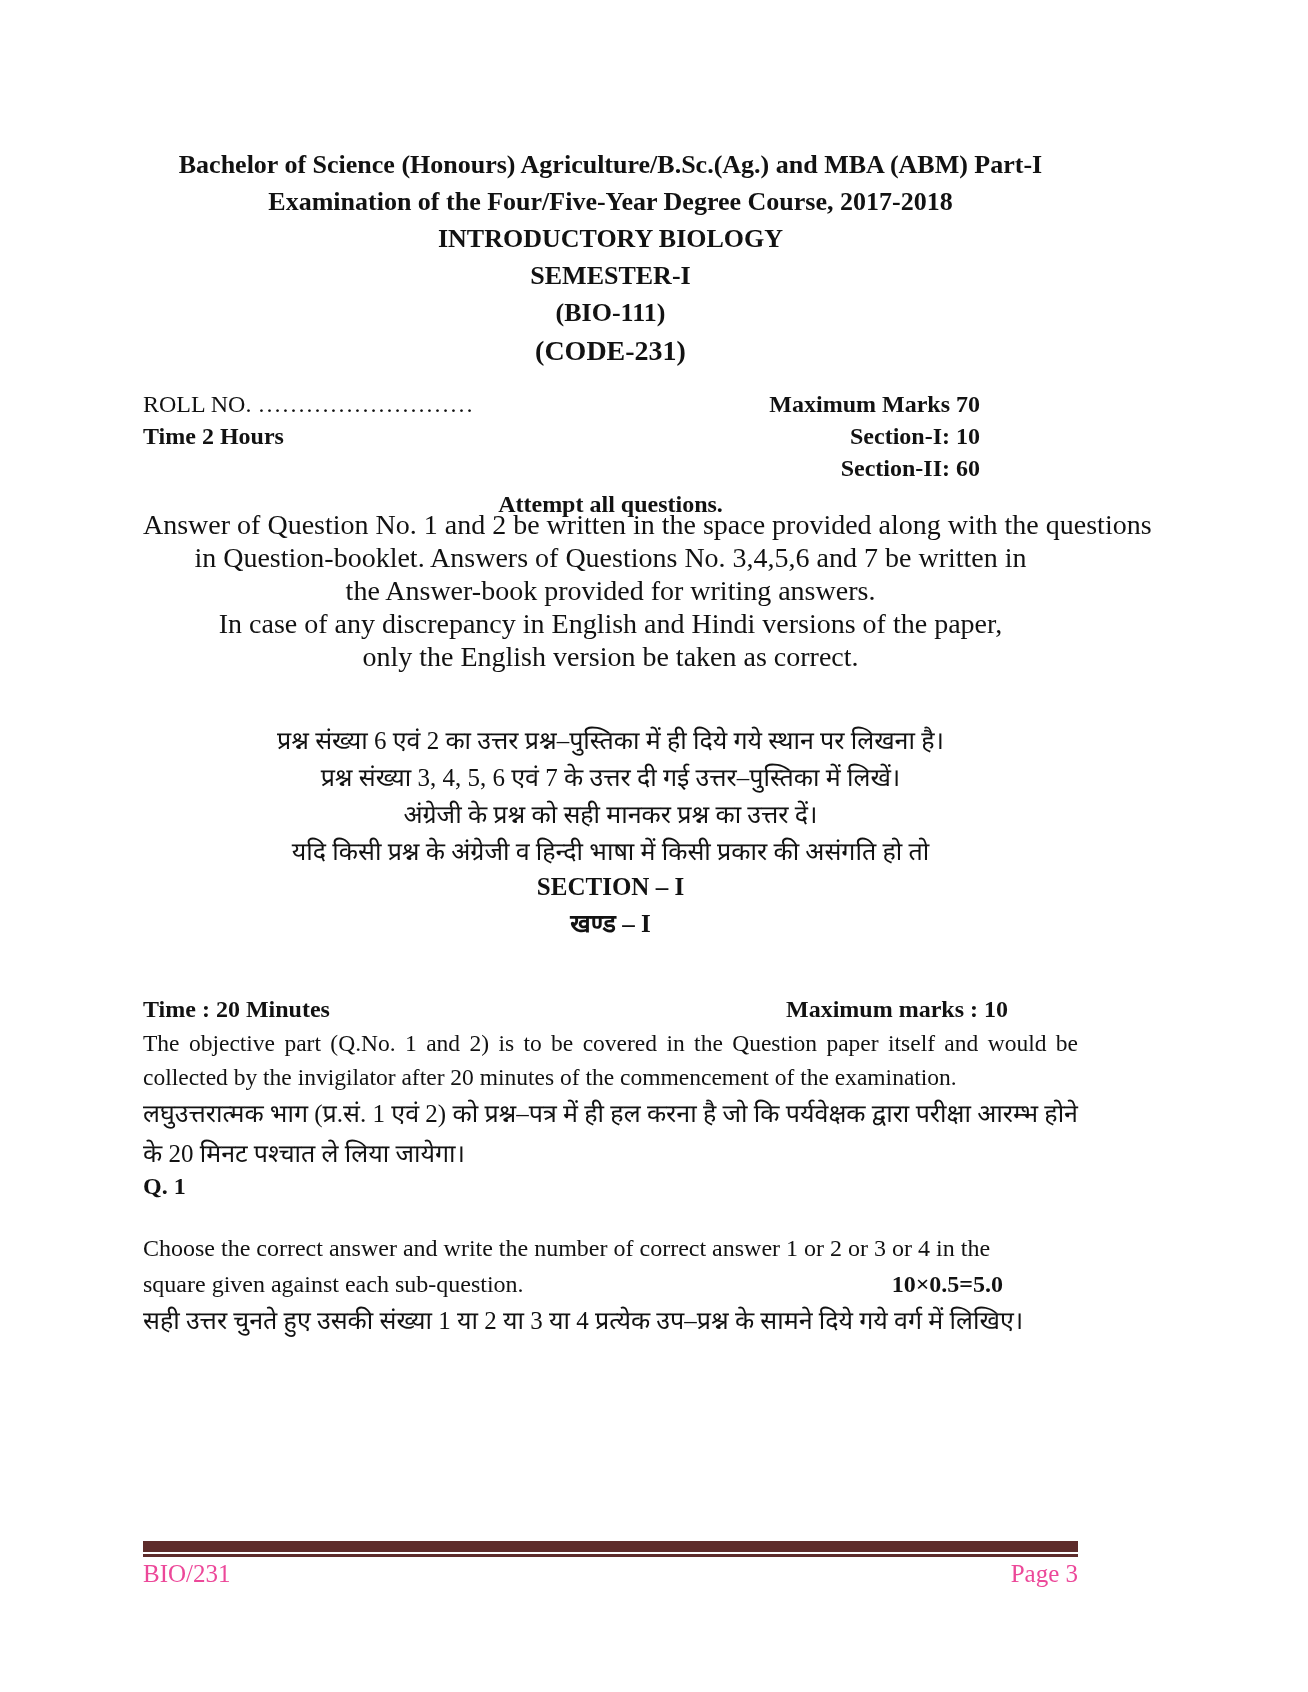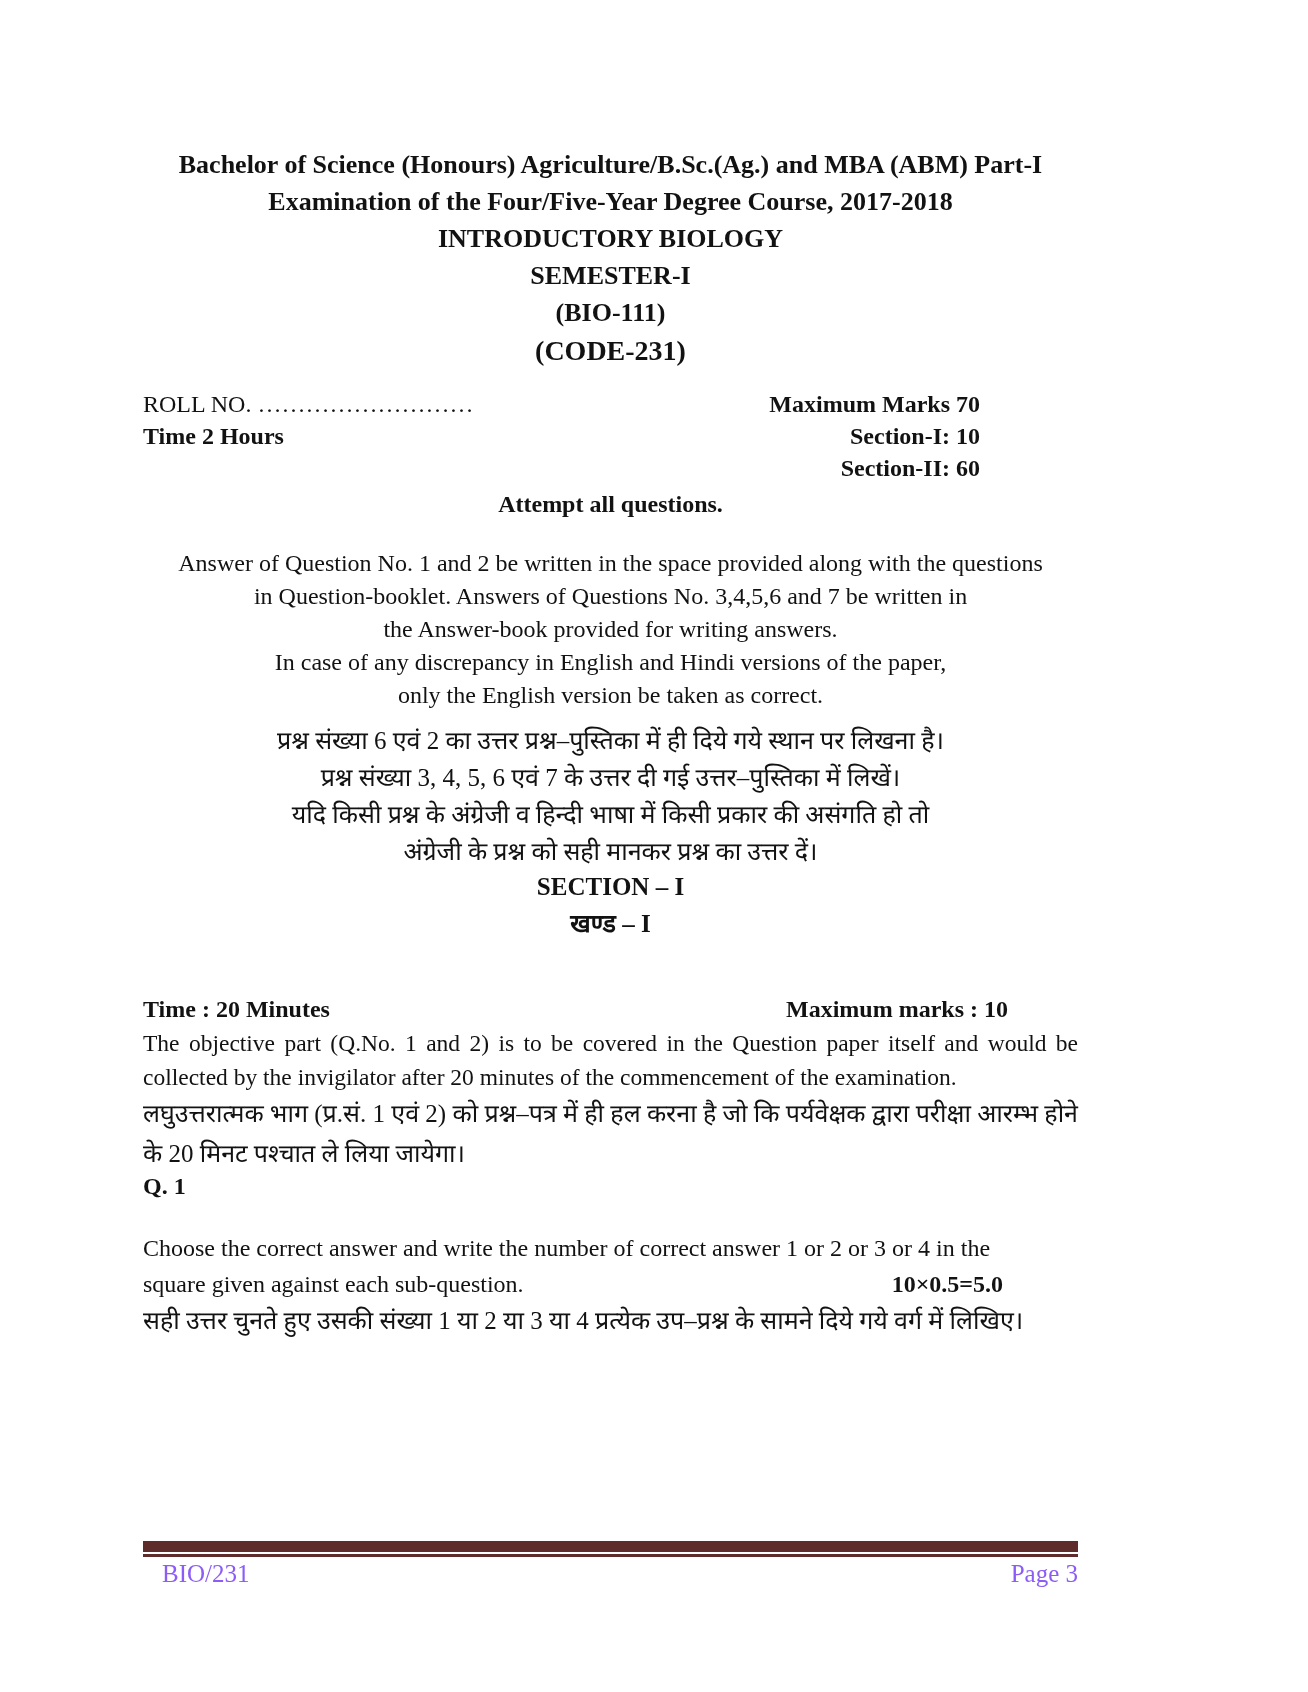--- a/index.html
+++ b/index.html
@@ -19,42 +19,42 @@
 
   .title-block { top: 146px; font-size: 26px; font-weight: bold; line-height: 37px; }
   .code-line   { top: 332px; font-size: 28px; font-weight: bold; line-height: 37px; }
 
   .info-block  { top: 388px; display: flex; justify-content: space-between; font-size: 24px; line-height: 32px; }
   .info-left   { text-align: left; }
   .info-right  { text-align: right; padding-right: 98px; font-weight: bold; }
 
   .attempt-line { top: 489px; font-size: 24px; font-weight: bold; line-height: 30px; }
 
-  .eng-instructions  { top: 547px; font-size: 24px; line-height: 33px; }
+  .eng-instructions  { top: 508px; font-size: 28px; line-height: 33px; }
   .hindi-attempt     { top: 672px; font-size: 25px; font-weight: bold; line-height: 36px; }
   .hindi-instructions{ top: 722px; font-size: 25px; line-height: 37px; }
 
   .section-title { top: 868px; font-size: 25px; font-weight: bold; line-height: 37px; }
 
   .time-row { top: 993px; display: flex; justify-content: space-between; font-size: 24px; font-weight: bold; line-height: 32px; }
   .time-row .right-part { padding-right: 70px; }
 
   .note-en { top: 1026px; font-size: 23.5px; line-height: 34px; text-align: justify; }
   .note-hi { top: 1094px; font-size: 25px; line-height: 40px; text-align: justify; }
 
   .q1-block { top: 1168px; display: flex; font-size: 24px; line-height: 36px; flex-direction: column; }
   .q1-label { width: 62px; font-weight: bold; flex: 0 0 62px; }
   .q1-content { flex: 1 1 auto; }
   .q1-line2 { display: flex; justify-content: space-between; }
   .q1-marks { font-weight: bold; margin-right: 75px; }
   .q1-hindi { font-size: 25px; line-height: 37px; text-align: justify; }
 
   .footer-rule-thick { top: 1541px; height: 11px; }
   .footer-rule-thin  { top: 1554px; height: 3px; }
-  .footer-text { top: 1559px; display: flex; justify-content: space-between; font-size: 25px; line-height: 30px; color: #8b5cf6; margin-left: 19px; }
+  .footer-text { top: 1559px; display: flex; justify-content: space-between; font-size: 25px; line-height: 30px; color: #ec4899; }
 </style>
 </head>
 <body>
 
 <div class="page">
 
   <div class="abs title-block center">
     <div class="nowrap">Bachelor of Science (Honours) Agriculture/B.Sc.(Ag.) and MBA (ABM) Part-I</div>
     <div class="nowrap">Examination of the Four/Five-Year Degree Course, 2017-2018</div>
     <div class="nowrap">INTRODUCTORY BIOLOGY</div>
@@ -82,22 +82,22 @@
     <div class="nowrap">in Question-booklet. Answers of Questions No. 3,4,5,6 and 7 be written in</div>
     <div class="nowrap">the Answer-book provided for writing answers.</div>
     <div class="nowrap">In case of any discrepancy in English and Hindi versions of the paper,</div>
     <div class="nowrap">only the English version be taken as correct.</div>
   </div>
 
 
   <div class="abs hindi-instructions center">
     <div class="nowrap">प्रश्न संख्या 6 एवं 2 का उत्तर प्रश्न–पुस्तिका में ही दिये गये स्थान पर लिखना है।</div>
     <div class="nowrap">प्रश्न संख्या 3, 4, 5, 6 एवं 7 के उत्तर दी गई उत्तर–पुस्तिका में लिखें।</div>
+    <div class="nowrap">अंग्रेजी के प्रश्न को सही मानकर प्रश्न का उत्तर दें।</div>
     <div class="nowrap">यदि किसी प्रश्न के अंग्रेजी व हिन्दी भाषा में किसी प्रकार की असंगति हो तो</div>
-    <div class="nowrap">अंग्रेजी के प्रश्न को सही मानकर प्रश्न का उत्तर दें।</div>
   </div>
 
   <div class="abs section-title center">
     <div class="nowrap">SECTION – I</div>
     <div class="nowrap">खण्ड – I</div>
   </div>
 
   <div class="abs time-row">
     <div class="nowrap">Time : 20 Minutes</div>
     <div class="nowrap right-part">Maximum marks : 10</div>

